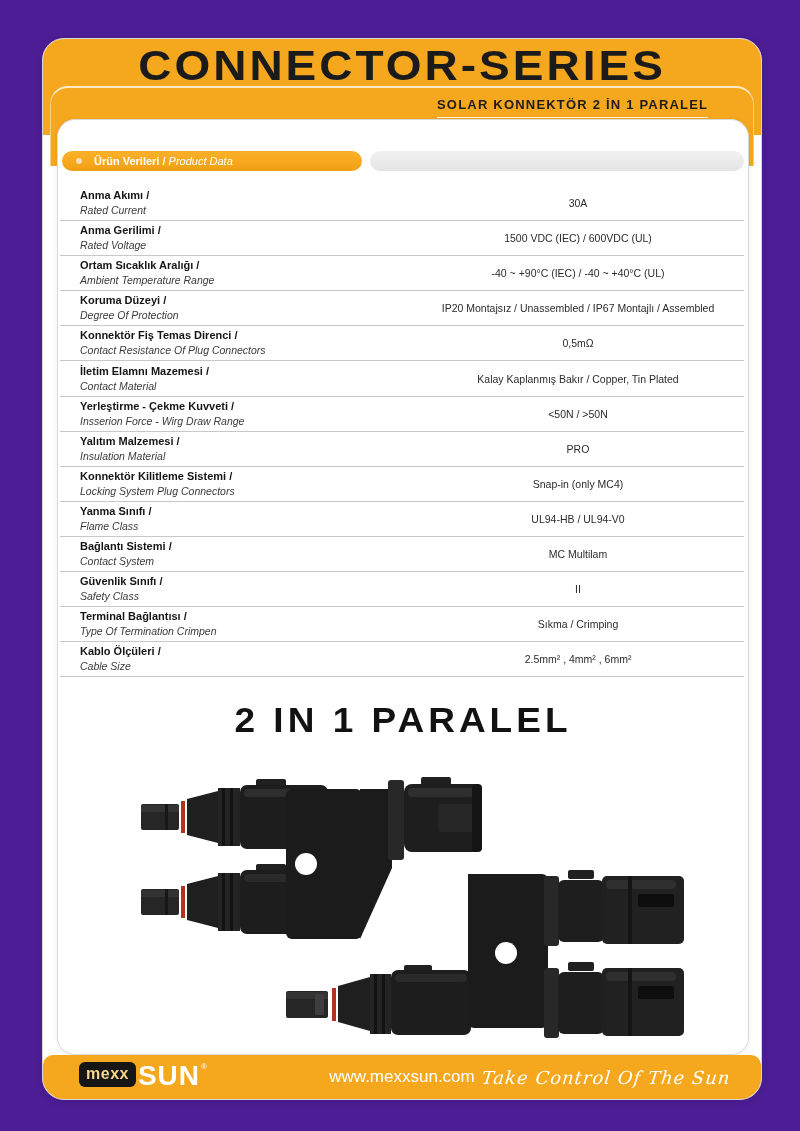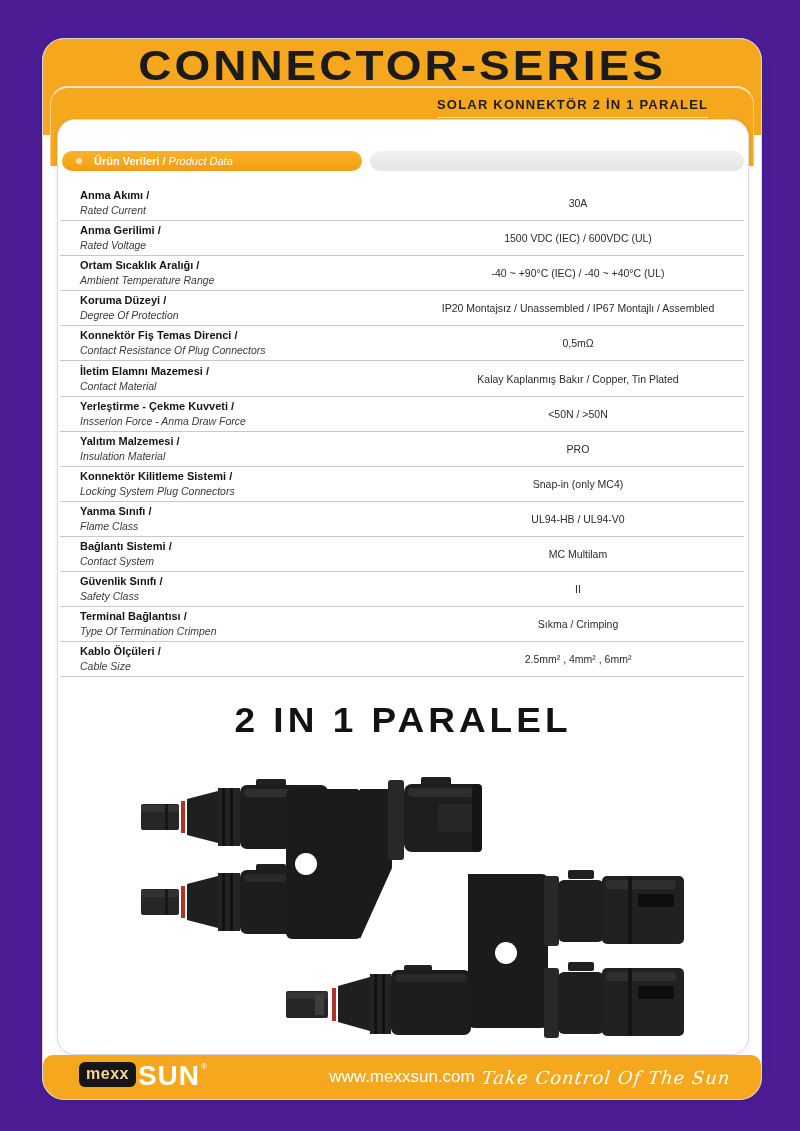--- a/index.html
+++ b/index.html
@@ -195,21 +195,21 @@
           <div class="cell-label">
             <div class="lbl-tr">İletim Elamnı Mazemesi /</div>
             <div class="lbl-en">Contact Material</div>
           </div>
           <div class="cell-value">Kalay Kaplanmış Bakır / Copper, Tin Plated</div>
         </div>
 
         <div class="row">
           <div class="cell-label">
             <div class="lbl-tr">Yerleştirme - Çekme Kuvveti /</div>
-            <div class="lbl-en">Insserion Force - Anma Draw Force</div>
+            <div class="lbl-en">Insserion Force - Wirg Draw Range</div>
           </div>
           <div class="cell-value">&lt;50N / &gt;50N</div>
         </div>
 
         <div class="row">
           <div class="cell-label">
             <div class="lbl-tr">Yalıtım Malzemesi /</div>
             <div class="lbl-en">Insulation Material</div>
           </div>
           <div class="cell-value">PRO</div>

